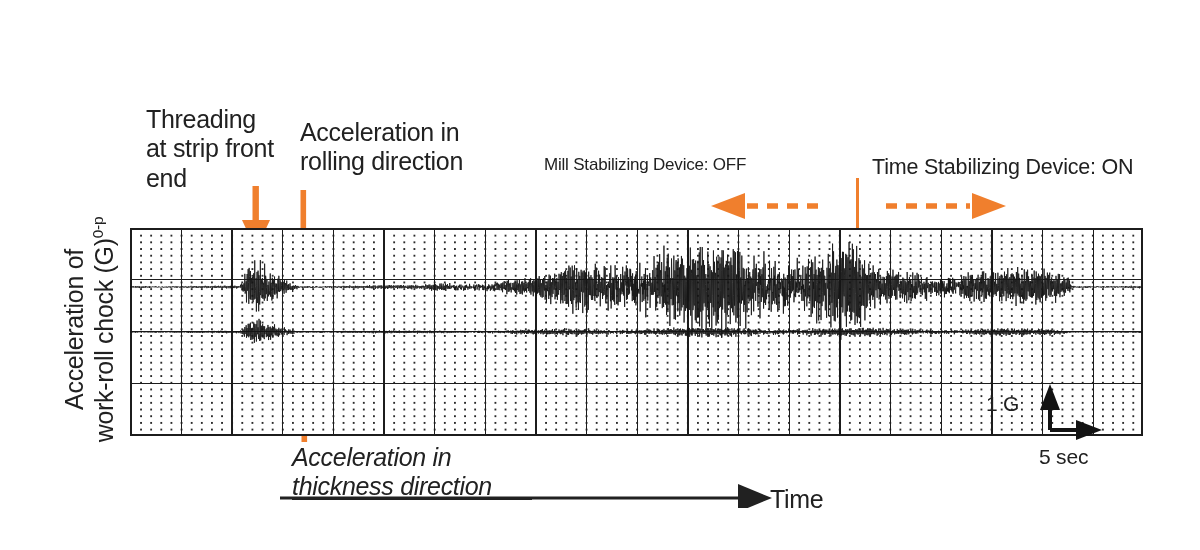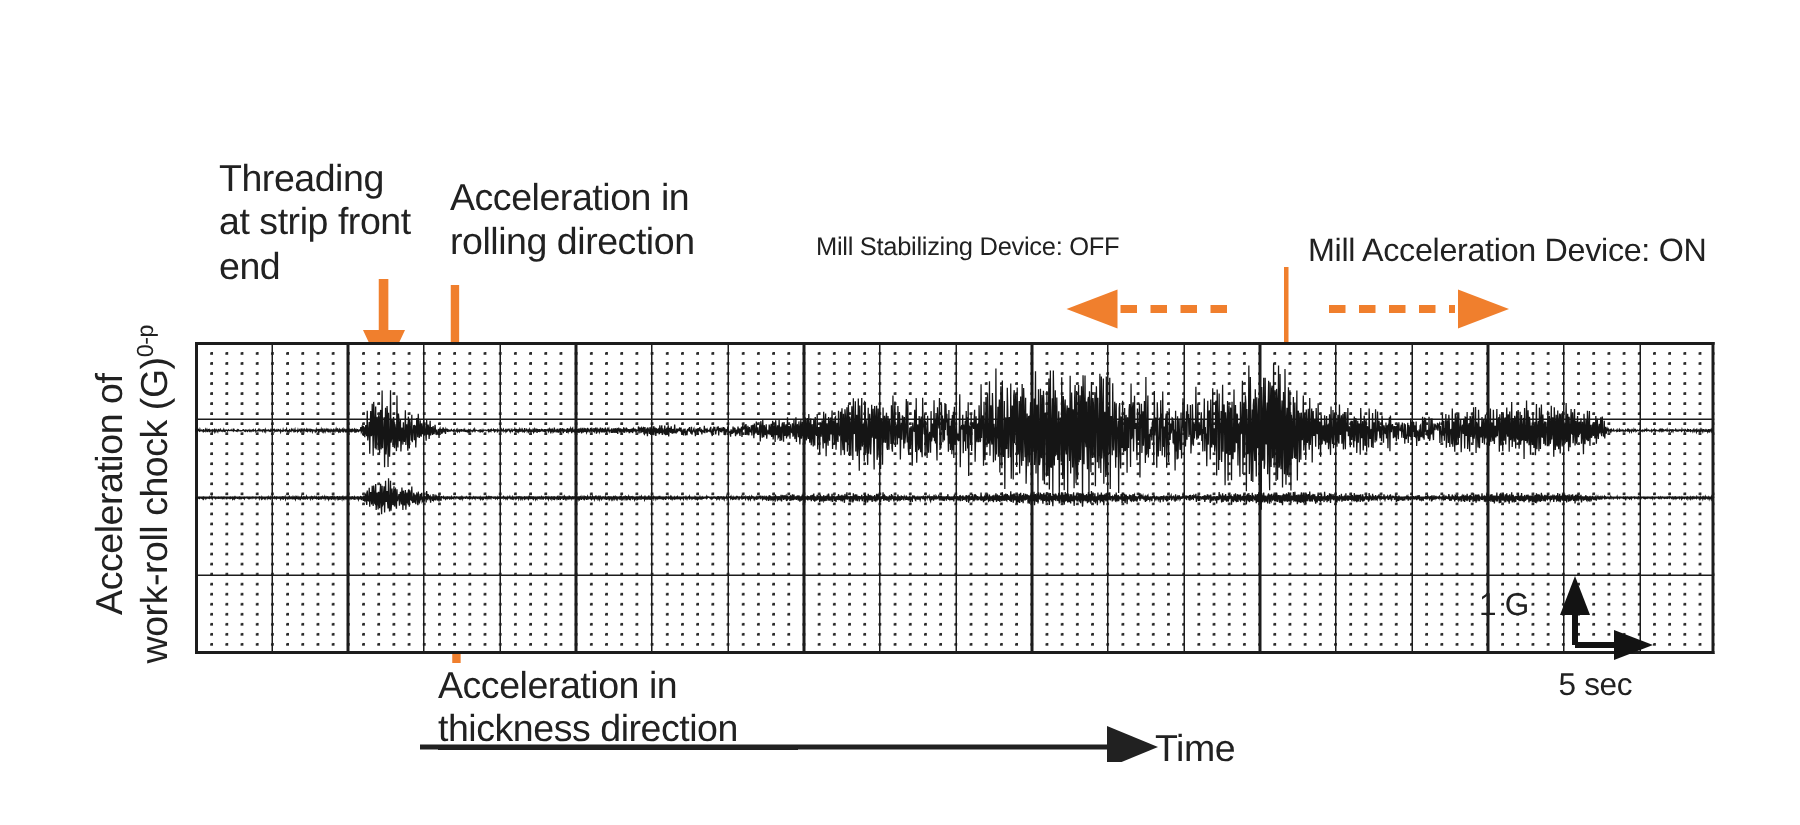--- a/index.html
+++ b/index.html
@@ -49,20 +49,21 @@
     left: 872px;
     top: 155px;
     font-size: 21.5px;
     letter-spacing: -0.2px;
   }
   #label-thickness {
     left: 292px;
     top: 443px;
     font-size: 25px;
     letter-spacing: -0.3px;
+    font-style: italic;
   }
   #label-time {
     left: 770px;
     top: 485px;
     font-size: 25px;
     letter-spacing: -0.3px;
   }
   #label-5sec {
     left: 1039px;
     top: 445px;
@@ -186,21 +187,21 @@
 
   <div class="txt" id="label-threading">Threading
 at strip front
 end</div>
 
   <div class="txt" id="label-rolling">Acceleration in
 rolling direction</div>
 
   <div class="txt" id="label-msd-off">Mill Stabilizing Device: OFF</div>
 
-  <div class="txt" id="label-msd-on">Mill Acceleration Device: ON</div>
+  <div class="txt" id="label-msd-on">Time Stabilizing Device: ON</div>
 
   <svg class="orange-svg" id="arrow-threading" style="left:238px; top:186px;" width="36" height="66" viewBox="0 0 36 66">
     <rect x="14.5" y="0" width="6.4" height="38" fill="#F07F2D"></rect>
     <polygon points="4,34 32,34 18,64" fill="#F07F2D"></polygon>
   </svg>
 
   <svg class="orange-svg" id="arrow-rolling" style="left:289px; top:190px;" width="30" height="86" viewBox="0 0 30 86">
     <rect x="11.5" y="0" width="5.6" height="58" fill="#F07F2D"></rect>
     <polygon points="3.5,54 26,54 14.5,82" fill="#F07F2D"></polygon>
   </svg>

